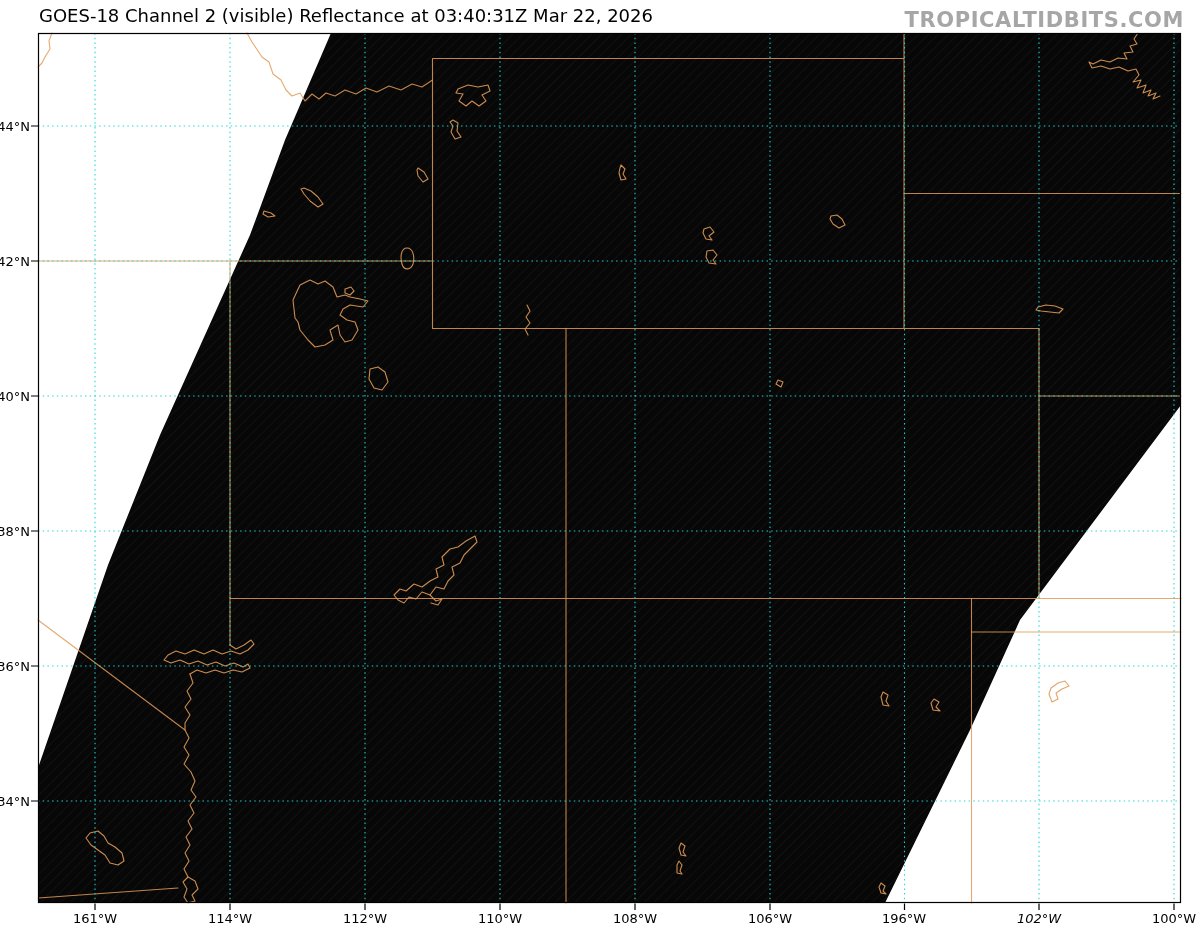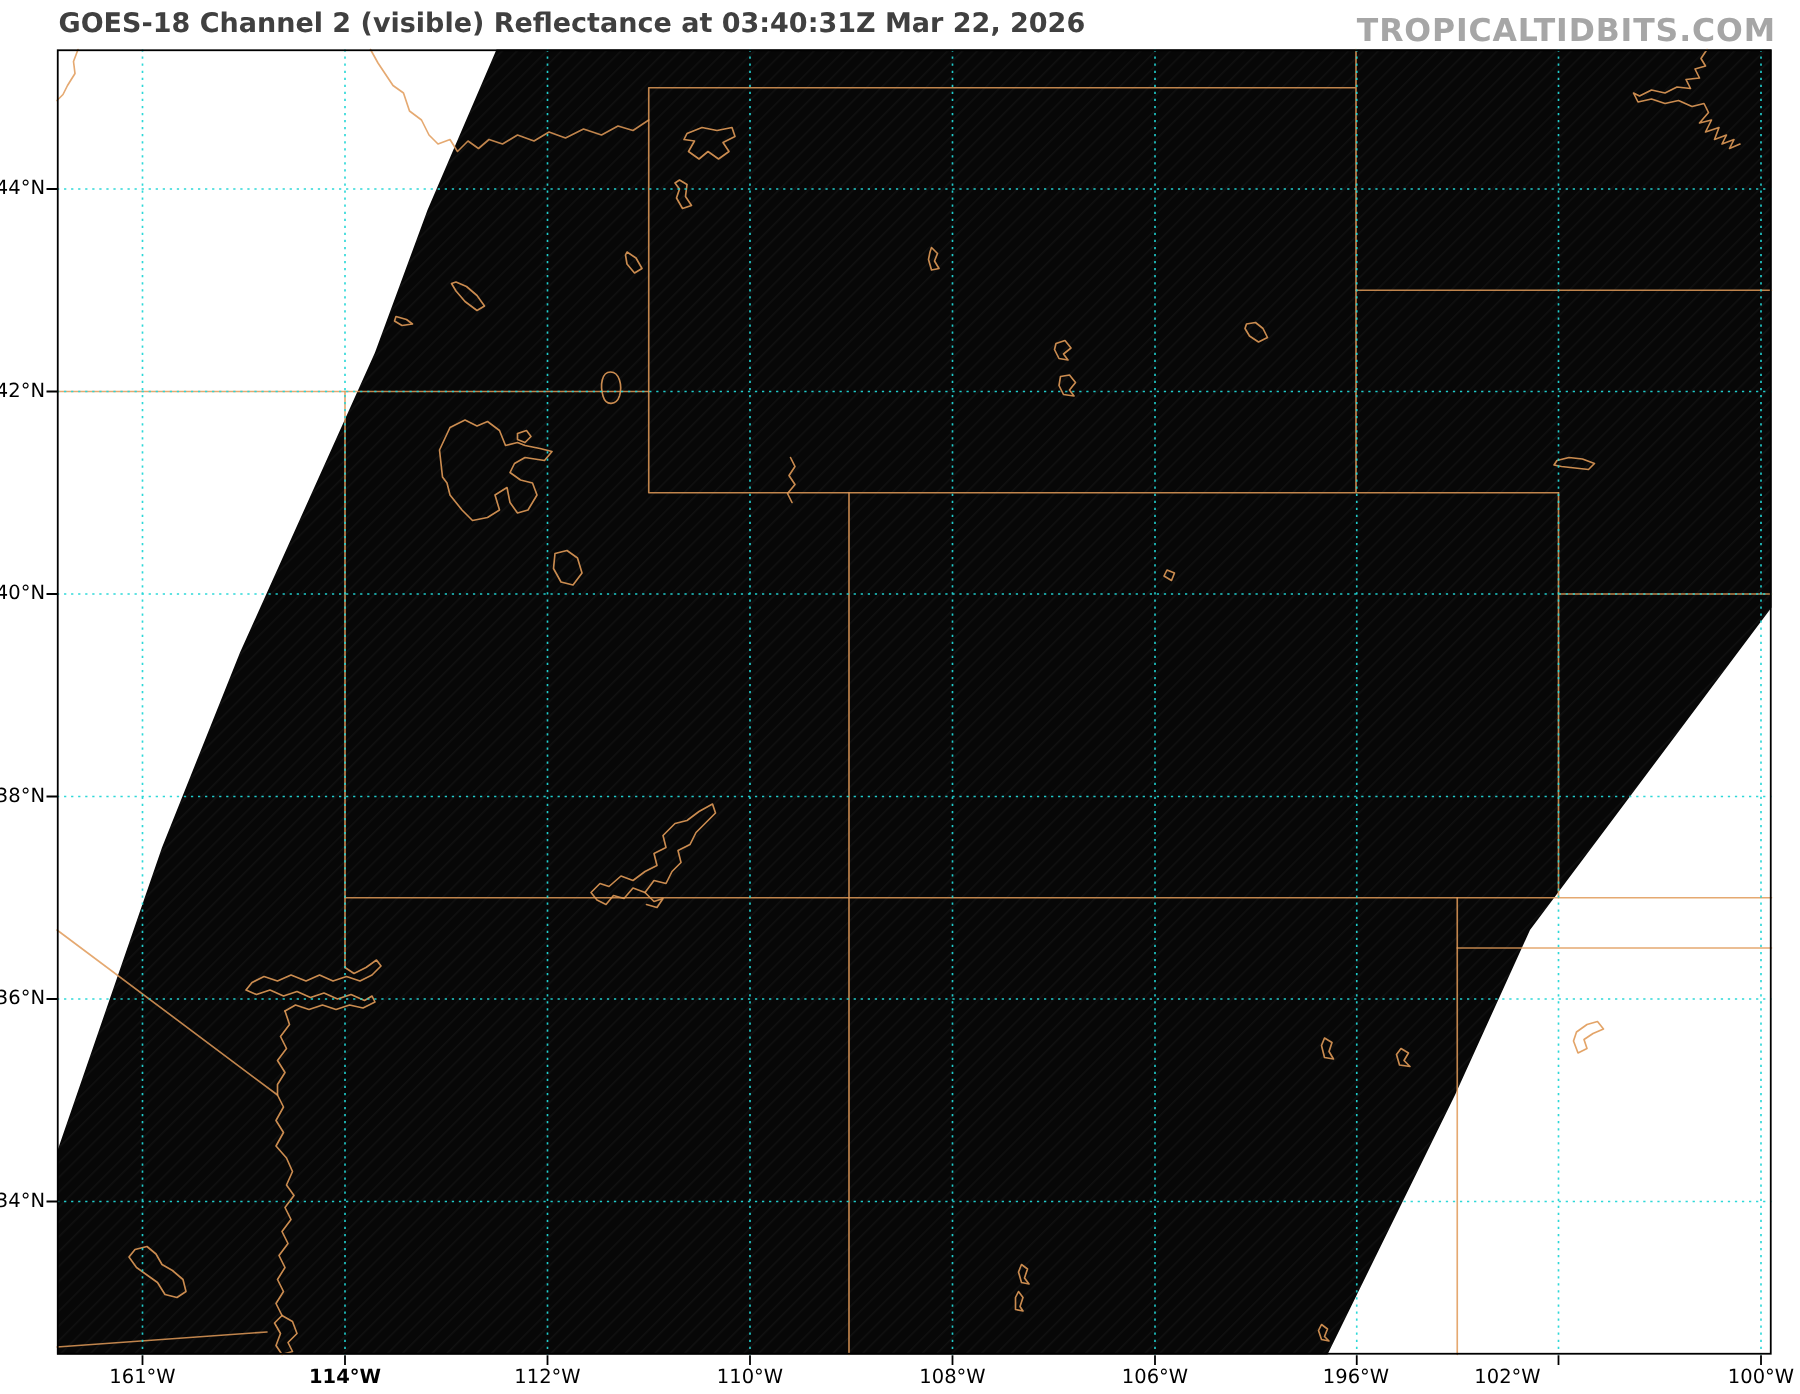--- a/index.html
+++ b/index.html
@@ -3,21 +3,21 @@
 <meta charset="utf-8">
 <style>
   html,body{margin:0;padding:0;}
   body{
     width:1200px;height:929px;position:relative;overflow:hidden;
     background:#ffffff;
     font-family:"DejaVu Sans","Liberation Sans",sans-serif;
   }
   .page-title{
     position:absolute;left:39px;top:5px;
-    font-size:18px;font-weight:700;color:#404040;white-space:nowrap;
+    font-size:18px;font-weight:400;color:#000000;white-space:nowrap;
     letter-spacing:0px;
   }
   .watermark{
     position:absolute;right:16px;top:8px;
     font-size:21px;font-weight:700;color:#a6a6a6;
     letter-spacing:0.6px;white-space:nowrap;
   }
   .map-svg{position:absolute;left:0;top:0;}
   .tick-label{
     position:absolute;font-size:13px;color:#000;white-space:nowrap;
@@ -107,20 +107,20 @@
 </svg>
 
 <span class="tick-label lat-label" style="left:-10px;top:126px;">44°N</span>
 <span class="tick-label lat-label" style="left:-10px;top:261px;">42°N</span>
 <span class="tick-label lat-label" style="left:-10px;top:396px;">40°N</span>
 <span class="tick-label lat-label" style="left:-10px;top:531px;">38°N</span>
 <span class="tick-label lat-label" style="left:-10px;top:666px;">36°N</span>
 <span class="tick-label lat-label" style="left:-10px;top:801px;">34°N</span>
 
 <span class="tick-label lon-label" style="left:95px;top:911px;">161°W</span>
-<span class="tick-label lon-label" style="left:230px;top:911px;font-weight:bold;">114°W</span>
+<span class="tick-label lon-label" style="left:230px;top:911px;">114°W</span>
 <span class="tick-label lon-label" style="left:365px;top:911px;">112°W</span>
 <span class="tick-label lon-label" style="left:500px;top:911px;text-align:center;">110°W</span>
 <span class="tick-label lon-label" style="left:635px;top:911px;">108°W</span>
 <span class="tick-label lon-label" style="left:770px;top:911px;">106°W</span>
 <span class="tick-label lon-label" style="left:904px;top:911px;">196°W</span>
-<span class="tick-label lon-label" style="left:1005px;top:911px;">102°W</span>
+<span class="tick-label lon-label" style="left:1039px;top:911px;font-style:italic;">102°W</span>
 <span class="tick-label lon-label" style="left:1174px;top:911px;">100°W</span>
 
 </body></html>

